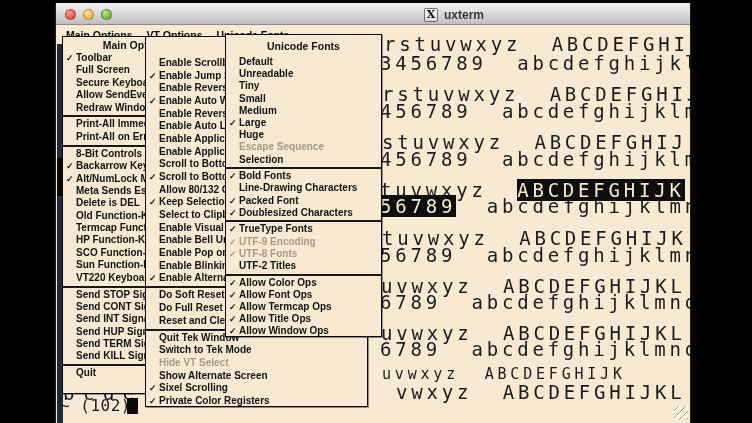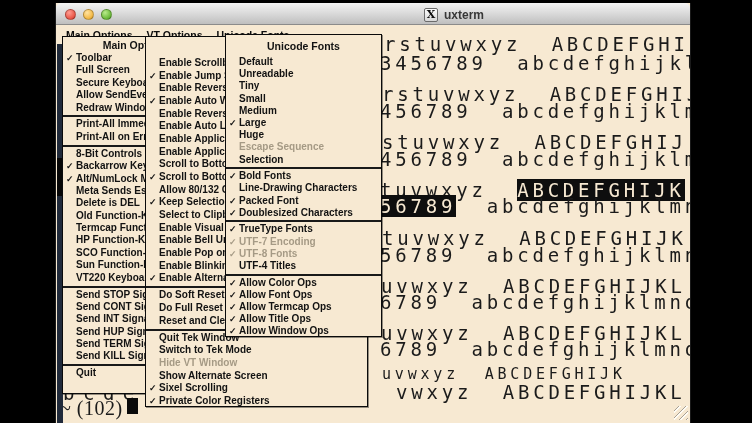--- a/index.html
+++ b/index.html
@@ -130,21 +130,21 @@
     <div class="tline" style="left: 324px; top: 172px; font-size: 19px; letter-spacing: 3.8px;"><span class="hl">56789</span><span>  abcdefghijklmn</span></div>
     <div class="tline" style="left: 326px; top: 204px; font-size: 19px; letter-spacing: 3.8px;"><span>tuvwxyz  ABCDEFGHIJK</span></div>
     <div class="tline" style="left: 324px; top: 221px; font-size: 19px; letter-spacing: 3.8px;"><span>56789  abcdefghijklmn</span></div>
     <div class="tline" style="left: 325px; top: 252px; font-size: 19px; letter-spacing: 3.8px;"><span>uvwxyz  ABCDEFGHIJKL</span></div>
     <div class="tline" style="left: 324px; top: 268px; font-size: 19px; letter-spacing: 3.8px;"><span>6789  abcdefghijklmno</span></div>
     <div class="tline" style="left: 325px; top: 299px; font-size: 19px; letter-spacing: 3.8px;"><span>uvwxyz  ABCDEFGHIJKL</span></div>
     <div class="tline" style="left: 324px; top: 315px; font-size: 19px; letter-spacing: 3.8px;"><span>6789  abcdefghijklmno</span></div>
     <div class="tline" style="left: 326px; top: 342px; font-size: 15px; letter-spacing: 3.8px;"><span>uvwxyz  ABCDEFGHIJK</span></div>
     <div class="tline" style="left: 340px; top: 358px; font-size: 19px; letter-spacing: 3.8px;"><span>vwxyz  ABCDEFGHIJKL</span></div>
     <div class="tline" style="left: 7px; top: 359px; font-size: 19px; letter-spacing: 8.5px;"><span>bcde</span></div>
-    <div class="tline" style="left: 4px; top: 373px; font-size: 20px; letter-spacing: 0.5px; font-family: Liberation Serif, serif;"><span>~ (102)</span></div>
+    <div class="tline" style="left: 4px; top: 373px; font-size: 16px; letter-spacing: 0.5px;"><span>~ (102)</span></div>
     <div class="cursor" style="left: 71px; top: 373px; width: 11px; height: 16px;"></div>
   </div>
 
 <div class="menu" id="menu-main">
     <div class="mtitle">Main Options</div>
     <div class="mi">
       <span class="chk">✓</span>
       <span class="lbl">Toolbar</span>
     </div>
     <div class="mi">
@@ -339,21 +339,21 @@
     <div class="mi">
       <span class="chk"></span>
       <span class="lbl">Quit Tek Window</span>
     </div>
     <div class="mi">
       <span class="chk"></span>
       <span class="lbl">Switch to Tek Mode</span>
     </div>
     <div class="mi disabled">
       <span class="chk"></span>
-      <span class="lbl">Hide VT Window</span>
+      <span class="lbl">Hide VT Select</span>
     </div>
     <div class="mi">
       <span class="chk"></span>
       <span class="lbl">Show Alternate Screen</span>
     </div>
     <div class="mi">
       <span class="chk">✓</span>
       <span class="lbl">Sixel Scrolling</span>
     </div>
     <div class="mi">
@@ -416,29 +416,29 @@
       <span class="chk">✓</span>
       <span class="lbl">Doublesized Characters</span>
     </div>
     <div class="msep"></div>
     <div class="mi">
       <span class="chk">✓</span>
       <span class="lbl">TrueType Fonts</span>
     </div>
     <div class="mi disabled">
       <span class="chk">✓</span>
-      <span class="lbl">UTF-7 Encoding</span>
+      <span class="lbl">UTF-9 Encoding</span>
     </div>
     <div class="mi disabled">
       <span class="chk">✓</span>
       <span class="lbl">UTF-8 Fonts</span>
     </div>
     <div class="mi">
       <span class="chk"></span>
-      <span class="lbl">UTF-4 Titles</span>
+      <span class="lbl">UTF-2 Titles</span>
     </div>
     <div class="msep"></div>
     <div class="mi">
       <span class="chk">✓</span>
       <span class="lbl">Allow Color Ops</span>
     </div>
     <div class="mi">
       <span class="chk">✓</span>
       <span class="lbl">Allow Font Ops</span>
     </div>

